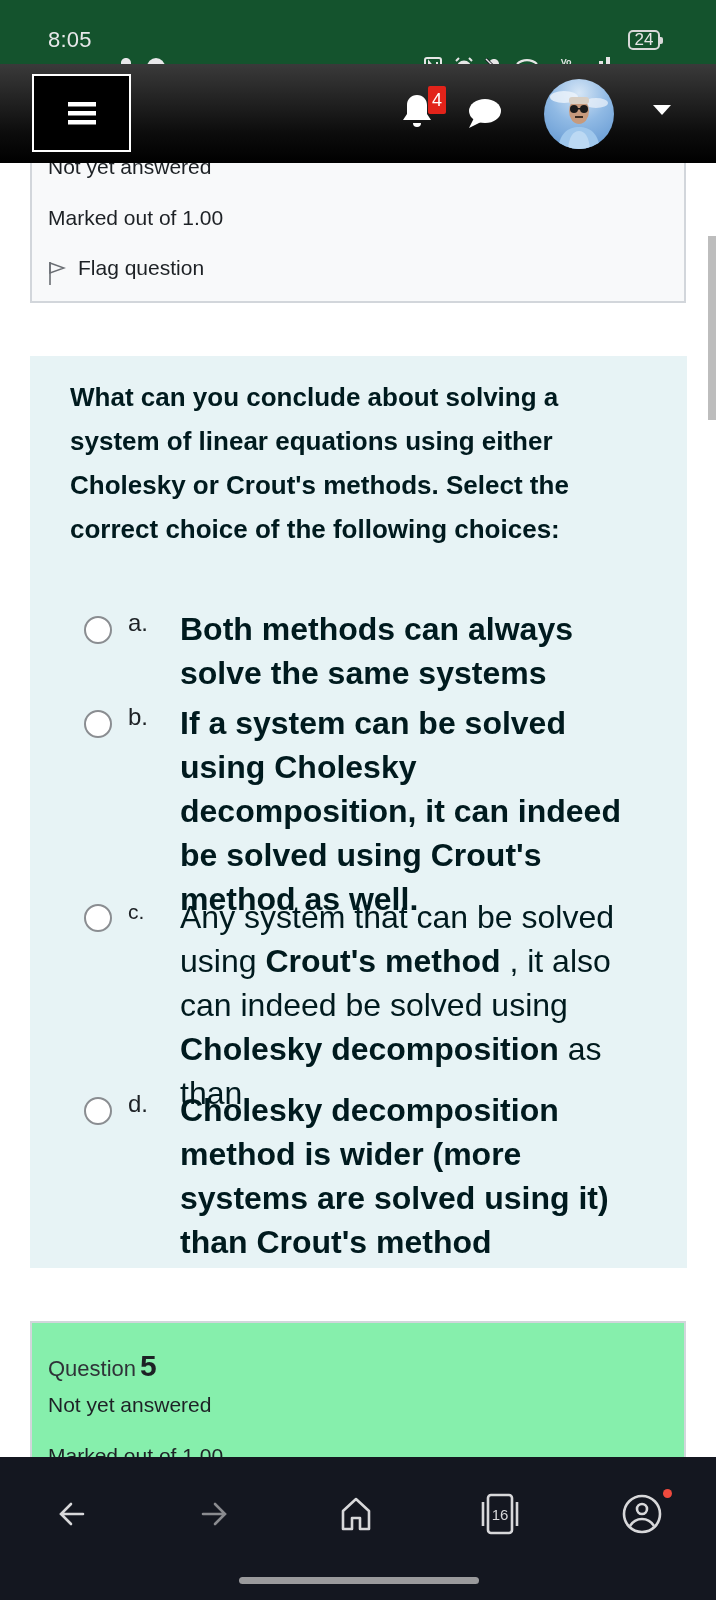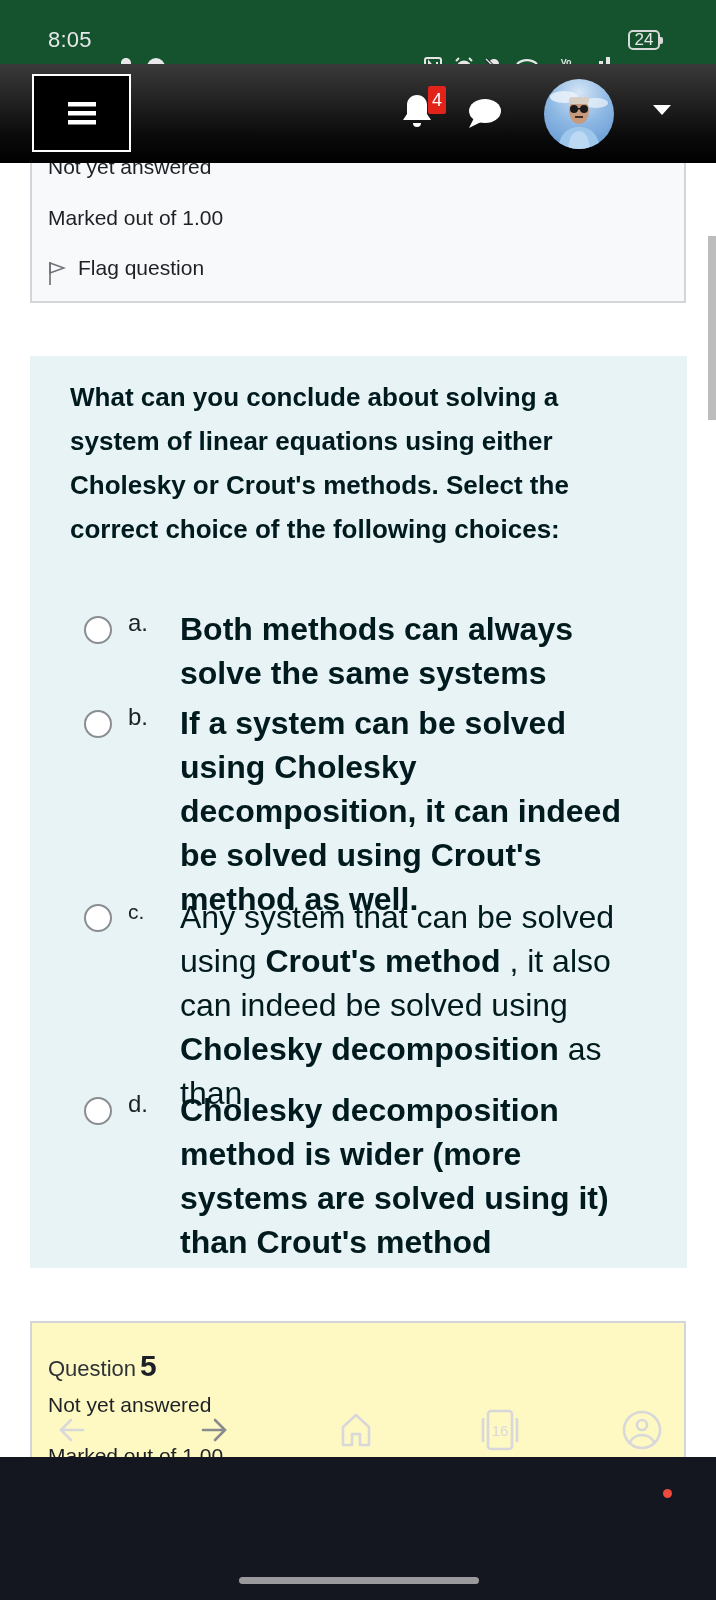--- a/index.html
+++ b/index.html
@@ -30,31 +30,31 @@
   
   .q-content { position: absolute; left: 30px; top: 345px; width: 657px; height: 912px; background: #e7f3f5; margin-top: 11px; }
   .q-text { position: absolute; left: 40px; top: 19px; width: 560px; font-size: 26px; font-weight: bold; line-height: 44px; color: #001a1e; }
   .answer { position: absolute; left: 54px; width: 580px; }
   .radio { position: absolute; left: 0; top: 9px; width: 28px; height: 28px; border-radius: 50%; background: #fff; border: 2px solid #8a8d91; }
   .letter { position: absolute; left: 44px; top: 2px; font-size: 24px; color: #1d2125; }
   .a-text { position: absolute; left: 96px; top: 0; width: 470px; font-size: 32px; font-weight: bold; line-height: 44px; color: #001a1e; }
   .a-text .normal { font-weight: normal; }
 
   
-  .next-card { position: absolute; left: 30px; top: 1321px; width: 656px; height: 200px; background: #fef9c3; border: 2px solid #d2d6db; }
+  .next-card { position: absolute; left: 30px; top: 1321px; width: 656px; height: 200px; background: #86efac; border: 2px solid #d2d6db; }
   .next-card .qlabel { position: absolute; left: 16px; top: 26px; font-size: 22px; color: #2f3338; }
   .next-card .qnum { font-size: 30px; font-weight: bold; color: #1d2125; margin-left: 4px; }
   .next-card .line { position: absolute; left: 16px; font-size: 21px; color: #1d2125; }
 
   
   .scrollbar { position: absolute; left: 708px; top: 236px; width: 8px; height: 184px; background: #bdbdbd; }
 
   
   .bottom-bar { position: absolute; left: 0; top: 1457px; width: 716px; height: 143px; background: #141720; }
-  .nav-btn { position: absolute; top: 1408px; width: 44px; height: 44px; display: flex; align-items: center; justify-content: center; }
+  .nav-btn { position: absolute; top: 1492px; width: 44px; height: 44px; display: flex; align-items: center; justify-content: center; }
   .home-indicator { position: absolute; left: 239px; top: 1577px; width: 240px; height: 7px; border-radius: 4px; background: #9a9a9c; }
   .tabs-count { position: absolute; left: 0; top: 0; width: 100%; height: 100%; display: flex; align-items: center; justify-content: center; font-size: 15px; color: #d8d8da; }
   .dot { position: absolute; left: 663px; top: 1489px; width: 9px; height: 9px; border-radius: 50%; background: #ef4a3e; }
 </style>
 </head>
 <body>
 
 <div class="status-bar">
   <span class="time">8:05</span>
   <span class="sb-icon" style="left:116px;">

